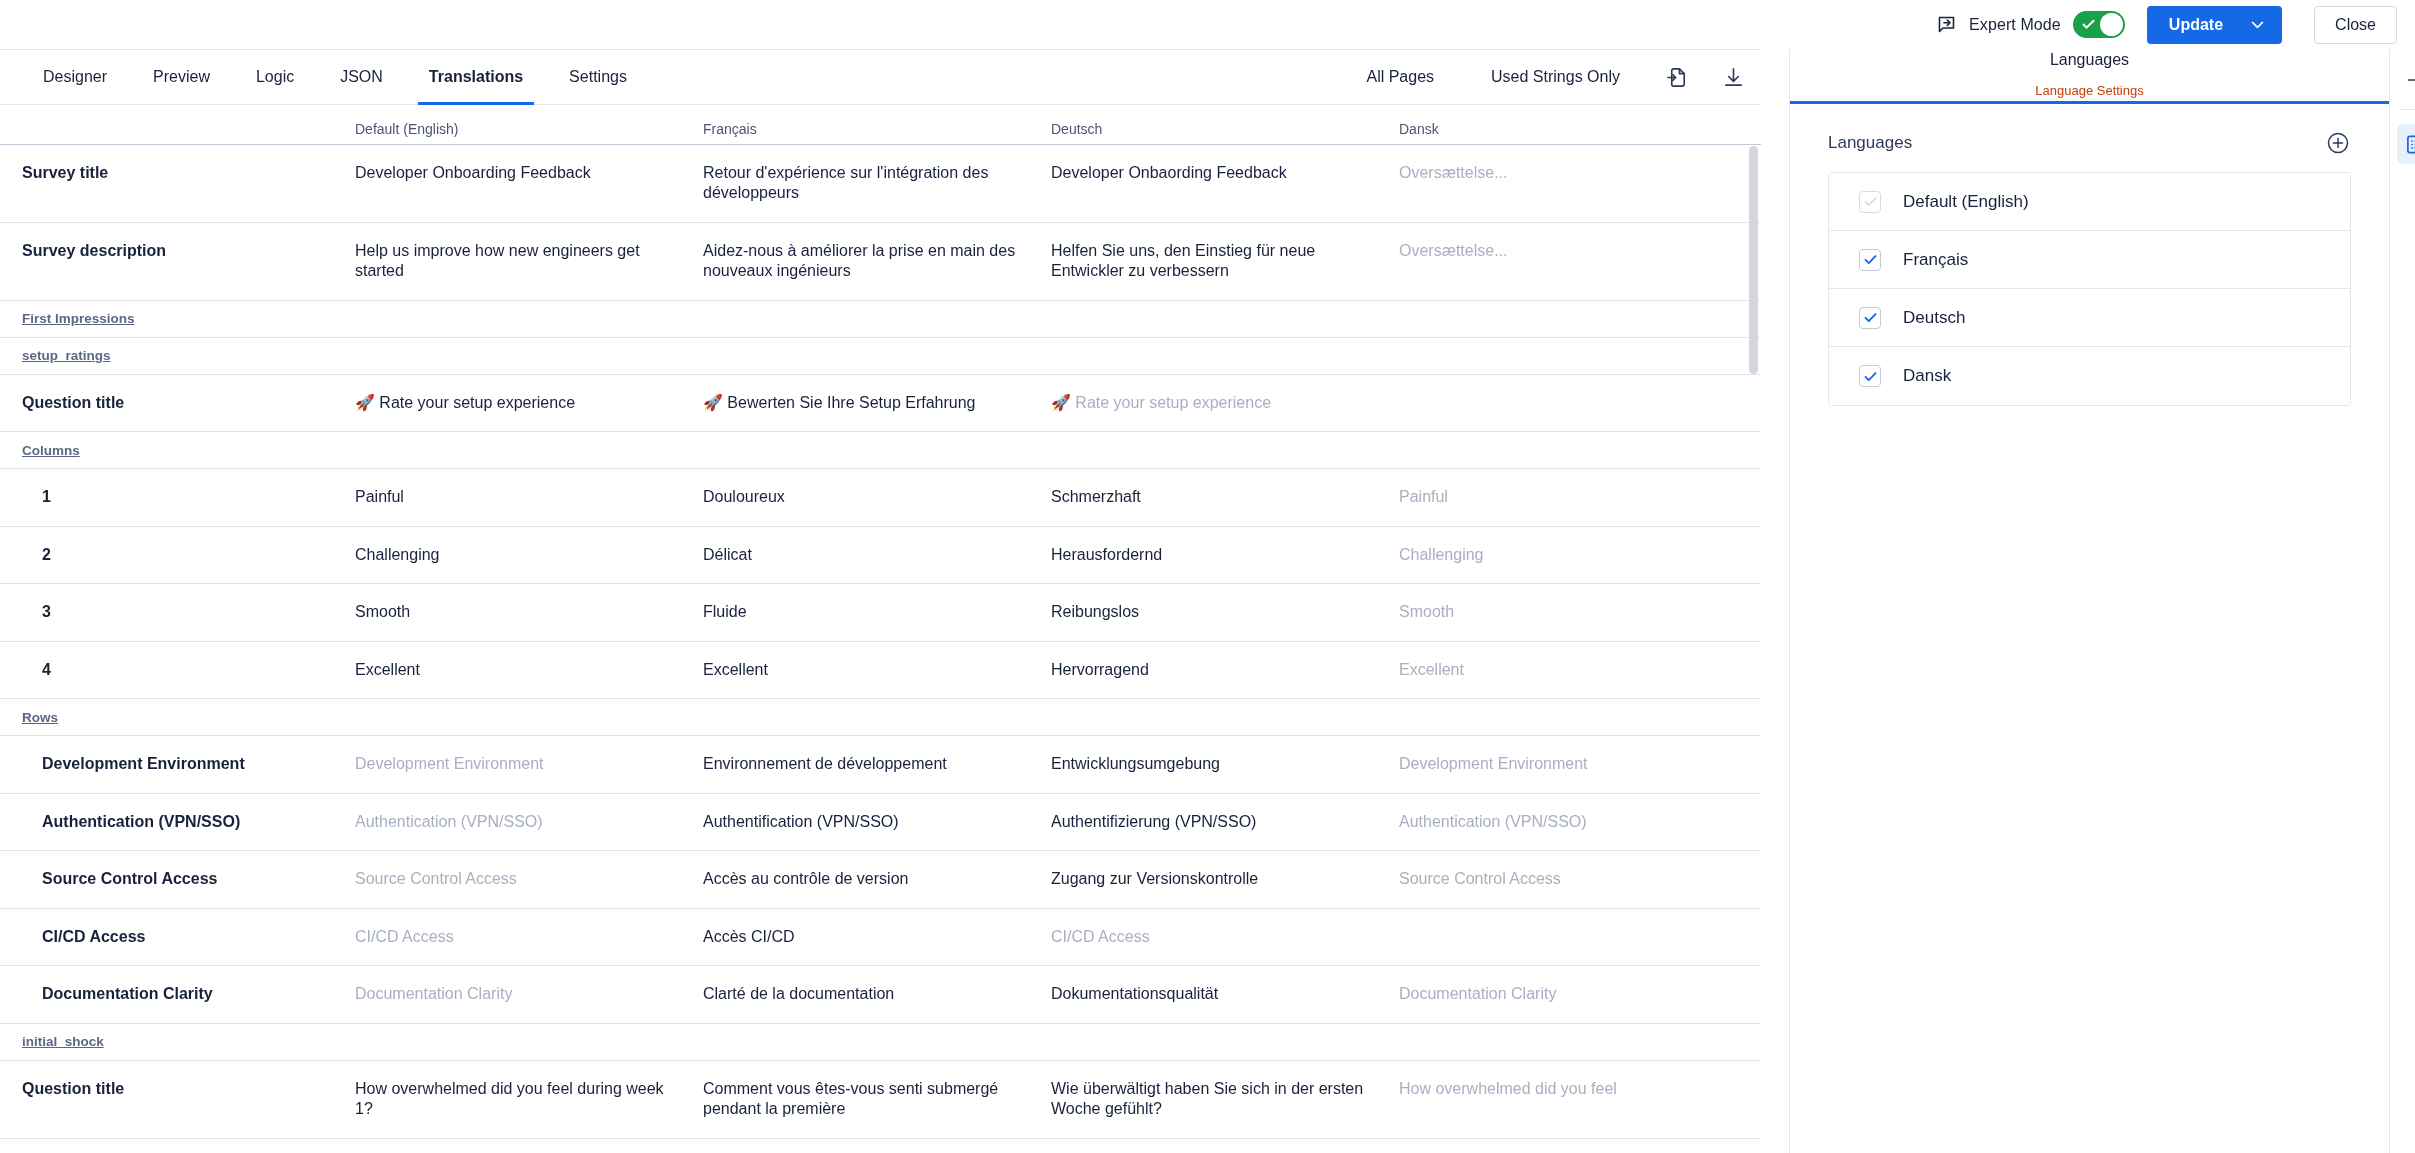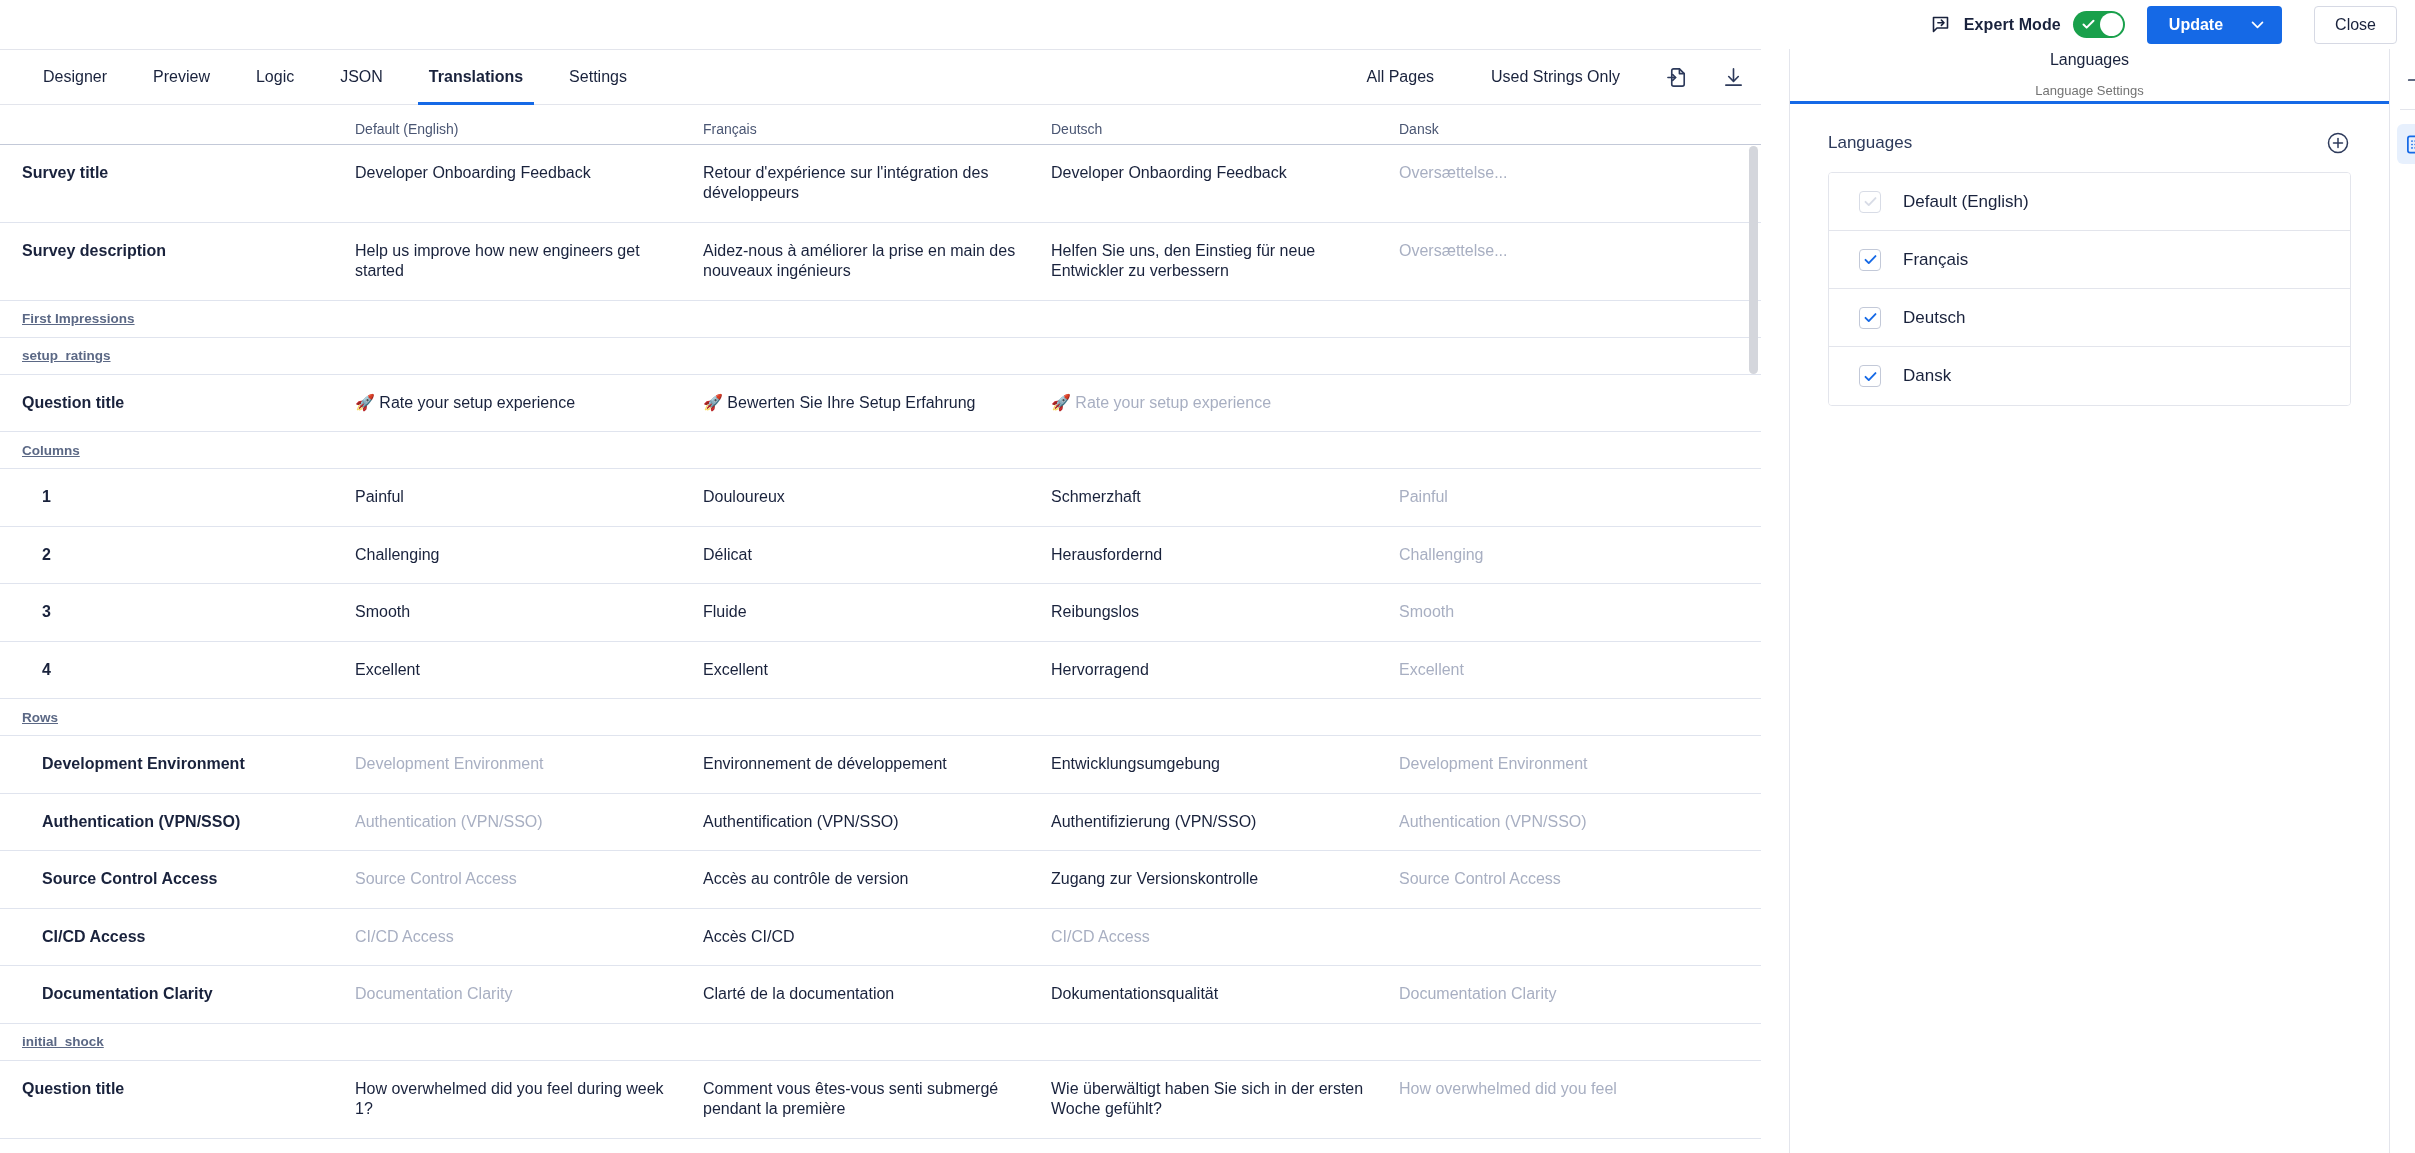--- a/index.html
+++ b/index.html
@@ -17,21 +17,21 @@
     height: 49px; min-height: 49px;
     display: flex; align-items: center; justify-content: flex-end;
     padding-right: 18px; gap: 0px;
     background: #fff;
   }
   .tb-icon-btn {
     width: 34px; height: 34px; display:flex; align-items:center; justify-content:center;
     cursor: pointer; color: #19223c; margin-right: 6px;
   }
   .expert-wrap { display:flex; align-items:center; gap:12px; margin-right: 22px; }
-  .expert-label { font-size: 16px; font-weight: 700; color:#19223c; letter-spacing: .1px; }
+  .expert-label { font-size: 16px; font-weight: 400; color:#19223c; letter-spacing: .1px; }
   .toggle {
     width: 52px; height: 27px; border-radius: 14px; background: #19A04B;
     position: relative; cursor: pointer; display:flex; align-items:center;
   }
   .toggle .knob {
     position:absolute; right: 2px; top: 2px; width: 23px; height: 23px;
     border-radius: 50%; background:#fff;
   }
   .toggle .chk { position:absolute; left: 8px; top: 6px; width: 15px; height: 15px; }
   .btn-update {
@@ -106,21 +106,21 @@
   
   .sidepanel {
     flex: 0 0 600px; width:600px; background:#fff; display:flex; flex-direction:column;
     border-left: 1px solid #e3e5ec; min-height:0;
   }
   .sp-head {
     height: 55px; min-height:55px; display:flex; flex-direction:column; align-items:center;
     justify-content:center; border-bottom: 3px solid #1569e6; background:#fff;
   }
   .sp-title { font-size: 16px; color:#19223c; line-height:1.05; }
-  .sp-sub { font-size: 13px; color:#737373; margin-top: 15px; }
+  .sp-sub { font-size: 13px; color:#c2410c; margin-top: 15px; }
   .sp-body { padding: 26px 38px 0 38px; }
   .sp-secrow { display:flex; align-items:center; justify-content:space-between; margin-bottom: 16px; }
   .sp-seclabel { font-size: 17px; color:#2d3a5b; }
   .addbtn { width:26px; height:26px; cursor:pointer; display:flex; align-items:center; justify-content:center; }
   .langlist { border:1px solid #e3e5ec; border-radius: 4px; overflow:hidden; }
   .langrow {
     display:flex; align-items:center; height: 58px; padding-left: 30px; gap: 22px;
     border-bottom: 1px solid #e3e5ec; cursor:pointer; background:#fff;
   }
   .langrow:last-child { border-bottom:none; }

